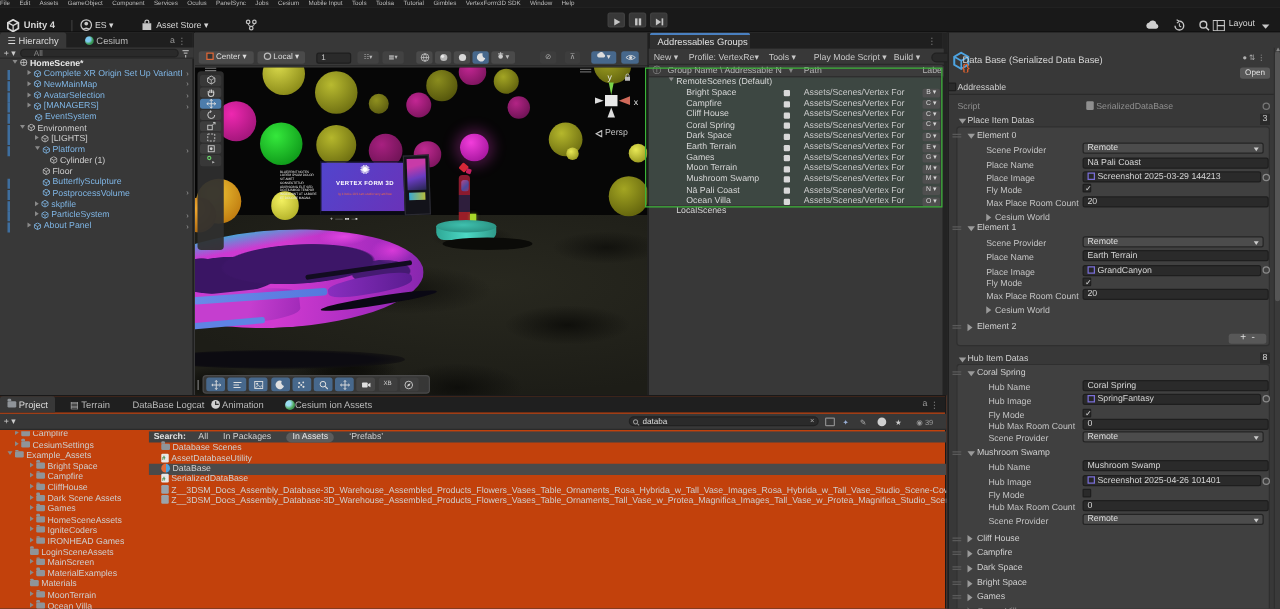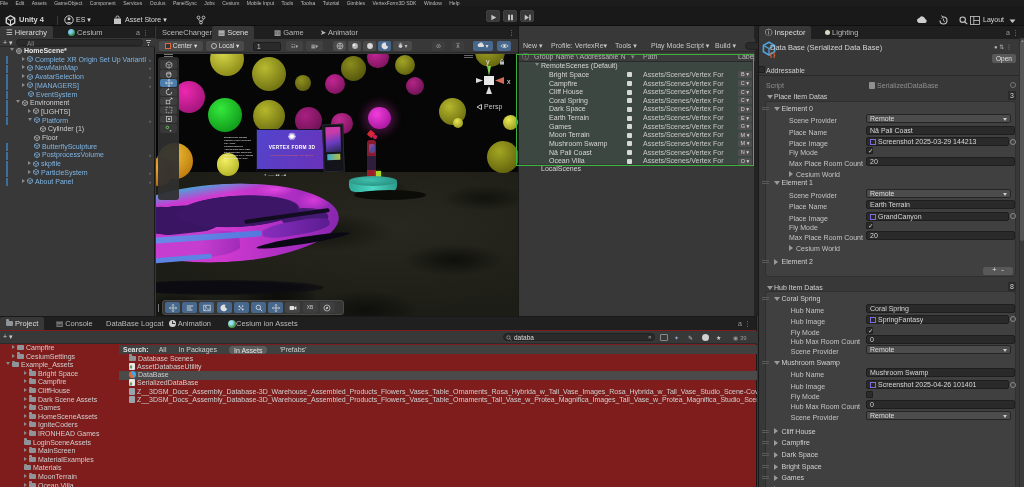--- a/index.html
+++ b/index.html
@@ -40,21 +40,21 @@
 
 #insp{left:758px;top:26px;width:266px;height:461px;background:#383838;border-left:1px solid #191919;}
 .irow{position:absolute;font-size:7px;line-height:9px;height:9px;color:#c8c8c8;white-space:nowrap;}
 .ifield{position:absolute;background:#2a2a2a;border:1px solid #1e1e1e;border-radius:2px;font-size:7px;color:#d4d4d4;line-height:8px;padding-left:3px;height:9px;}
 .idrop{position:absolute;background:#4c4c4c;border:1px solid #242424;border-radius:2px;font-size:7px;color:#dedede;line-height:8px;padding-left:3px;height:9px;}
 .idrop:after{content:"";position:absolute;right:3px;top:3px;border-left:2.5px solid transparent;border-right:2.5px solid transparent;border-top:3px solid #ccc;}
 .chk{position:absolute;width:7px;height:7px;background:#2a2a2a;border:1px solid #1e1e1e;border-radius:1px;}
 .chk.on:after{content:"\2713";position:absolute;left:1px;top:-1px;font-size:6.5px;color:#d8d8d8;}
 .gbox{position:absolute;background:#404040;border:1px solid #2f2f2f;border-radius:3px;}
 
-#proj{left:0;top:316px;width:757px;height:171px;background:#7f1d1d;border-right:1px solid #191919;border-top:1px solid #191919;}
+#proj{left:0;top:316px;width:757px;height:171px;background:#c2410c;border-right:1px solid #191919;border-top:1px solid #191919;}
 #projbar{position:absolute;left:0;top:14px;width:757px;height:13px;background:#383838;border-bottom:1px solid #2a2a2a;}
 .prow{position:absolute;height:8.6px;font-size:7px;line-height:8.6px;white-space:nowrap;color:#cfcfcf;}
 .fold{display:inline-block;width:7px;height:5px;background:#8f9499;border-radius:1px;margin-right:2px;position:relative;vertical-align:0px;}
 .fold:before{content:"";position:absolute;left:0;top:-1.5px;width:3px;height:1.5px;background:#8f9499;border-radius:1px 1px 0 0;}
 </style></head>
 <body>
 
 <div id="menubar" class="abs"><span>File</span><span>Edit</span><span>Assets</span><span>GameObject</span><span>Component</span><span>Services</span><span>Oculus</span><span>PanelSync</span><span>Jobs</span><span>Cesium</span><span>Mobile Input</span><span>Tools</span><span>Toolsa</span><span>Tutorial</span><span>Gimbles</span><span>VertexForm3D SDK</span><span>Window</span><span>Help</span></div>
 
 <div id="toolbar" class="abs">
@@ -190,27 +190,20 @@
             <path d="M0.8 3 5 5.4 9.2 3 M5 5.4 5 9.5" fill="none" stroke="#7fb5e4" stroke-width="1"></path>
           </svg><span class="nm">ParticleSystem</span></span><div class="rarr">›</div></div>
 <div class="hrow" style="top:130.5px;"><div class="blbar" style="top:0.5px;"></div><span style="padding-left:22px;" class="pfb"><span class="tri"></span><svg class="cube" viewBox="0 0 10 10">
             <path d="M5 0.5 9.2 3 9.2 7 5 9.5 0.8 7 0.8 3Z" fill="none" stroke="#7fb5e4" stroke-width="1.2"></path>
             <path d="M0.8 3 5 5.4 9.2 3 M5 5.4 5 9.5" fill="none" stroke="#7fb5e4" stroke-width="1"></path>
           </svg><span class="nm">About Panel</span></span><div class="rarr">›</div></div>
     </div>
 </div>
 
 <div id="scene" class="abs">
-  <div class="tabbar">
-    <div class="tab" style="left:0;">SceneChanger</div>
-    <div class="tab active" style="left:56px;">▦ Scene</div>
-    <div class="tab" style="left:112px;">▩ Game</div>
-    <div class="tab" style="left:158px;">➤ Animator</div>
-    <div class="abs dots" style="left:352px;top:3px;">⋮</div>
-  </div>
   <div id="scenetools">
       <div class="stbtn" style="left:3px;width:44px;background:#4a4a4a;font-size:6.5px;color:#ddd;"><span style="display:inline-block;width:6px;height:6px;border:1px solid #e06a3a;background:#333;vertical-align:-1px;margin-right:2px;"></span>Center ▾</div>
 <div class="stbtn" style="left:50px;width:38px;background:#4a4a4a;font-size:6.5px;color:#ddd;"><span style="display:inline-block;width:6px;height:6px;border-radius:50%;border:1px solid #bbb;vertical-align:-1px;margin-right:2px;"></span>Local ▾</div>
 <div class="abs" style="left:97px;top:3px;width:28px;height:9px;background:#2a2a2a;border:1px solid #1e1e1e;border-radius:2px;color:#ccc;font-size:6.5px;padding-left:3px;line-height:8px;">1</div>
 <div class="stbtn" style="left:130px;width:17px;background:#424242;font-size:5px;color:#bbb;">☷▾</div>
 <div class="stbtn" style="left:150px;width:17px;background:#424242;font-size:5px;color:#bbb;">▦▾</div>
 <div class="stbtn" style="left:177px;width:13px;background:#4a4a4a;"><svg width="8" height="8" viewBox="0 0 10 10" style="margin-top:1px;">
           <circle cx="5" cy="5" r="3.8" fill="none" stroke="#ccc" stroke-width="0.8"></circle>
           <path d="M1.2 5 H8.8 M5 1.2 A6 6 0 0 0 5 8.8 M5 1.2 A6 6 0 0 1 5 8.8" fill="none" stroke="#ccc" stroke-width="0.7"></path>
         </svg></div>
@@ -416,21 +409,21 @@
           <path d="M6.8 3.2 L5.8 5.8 L3.2 6.8 L4.2 4.2Z" fill="#cfcfcf"></path>
         </svg>
       </div>
 <div class="abs" style="left:2px;top:250px;width:1px;height:8px;background:#777;"></div>
     </div>
 </div>
 
 <div id="proj" class="abs">
   <div class="tabbar">
     <div class="tab active" style="left:0;"><span class="fold" style="vertical-align:0.5px;"></span>Project</div>
-    <div class="tab" style="left:50px;">▤ Console</div>
+    <div class="tab" style="left:50px;">▤ Terrain</div>
     <div class="tab" style="left:100px;">DataBase Logcat</div>
     <div class="tab" style="left:163px;"><span style="display:inline-block;width:7px;height:7px;border-radius:50%;background:#d0d0d0;vertical-align:-1px;position:relative;"><span style="position:absolute;left:3px;top:1px;width:1px;height:3px;background:#333;"></span><span style="position:absolute;left:3px;top:3px;width:2.5px;height:1px;background:#333;"></span></span> Animation</div>
     <div class="tab" style="left:222px;"><span style="display:inline-block;width:8px;height:8px;border-radius:50%;background:radial-gradient(circle at 35% 35%,#9adcf2 25%,#4aa24e 60%,#2a6a8a);vertical-align:-1.5px;"></span>Cesium ion Assets</div>
     <div class="abs dots" style="right:14px;top:3px;">a</div>
     <div class="abs dots" style="right:5px;top:3px;">⋮</div>
   </div>
   <div id="projbar">
     <div class="abs" style="left:3px;top:2px;font-size:7px;color:#ccc;">+ ▾</div>
     <div class="srch" style="left:503px;top:2px;width:152px;height:8px;color:#ddd;">databa</div>
  <svg class="abs" style="left:506px;top:4px;" width="6" height="6" viewBox="0 0 9 9">
@@ -469,20 +462,24 @@
 <div class="prow" style="top:9.5px;left:0;width:638px;"><span style="padding-left:10px;"><span class="fold"></span>Database Scenes</span></div>
 <div class="prow" style="top:17.8px;left:0;width:638px;"><span style="padding-left:10px;"><span style="display:inline-block;width:6px;height:7px;background:#e8e8e8;border-radius:1px;margin-right:2px;position:relative;vertical-align:-1px;"><span style="position:absolute;left:0.5px;top:0.5px;font-size:5px;color:#2d7a2d;font-weight:bold;">#</span></span>AssetDatabaseUtility</span></div>
 <div class="prow" style="top:26.1px;left:0;width:638px;background:#4a4a4a;"><span style="padding-left:10px;"><span style="display:inline-block;width:7px;height:7px;border-radius:50%;background:conic-gradient(#4da3e0 0 50%,#e06a3a 0 100%);margin-right:2px;vertical-align:-1px;"></span>DataBase</span></div>
 <div class="prow" style="top:34.4px;left:0;width:638px;"><span style="padding-left:10px;"><span style="display:inline-block;width:6px;height:7px;background:#e8e8e8;border-radius:1px;margin-right:2px;position:relative;vertical-align:-1px;"><span style="position:absolute;left:0.5px;top:0.5px;font-size:5px;color:#2d7a2d;font-weight:bold;">#</span></span>SerializedDataBase</span></div>
 <div class="prow" style="top:42.7px;left:0;width:638px;"><span style="padding-left:10px;"><span style="display:inline-block;width:6px;height:7px;background:#9aa3ab;border-radius:1px;margin-right:2px;vertical-align:-1px;"></span>Z__3DSM_Docs_Assembly_Database-3D_Warehouse_Assembled_Products_Flowers_Vases_Table_Ornaments_Rosa_Hybrida_w_Tall_Vase_Images_Rosa_Hybrida_w_Tall_Vase_Studio_Scene-Cover</span></div>
 <div class="prow" style="top:51.0px;left:0;width:638px;"><span style="padding-left:10px;"><span style="display:inline-block;width:6px;height:7px;background:#9aa3ab;border-radius:1px;margin-right:2px;vertical-align:-1px;"></span>Z__3DSM_Docs_Assembly_Database-3D_Warehouse_Assembled_Products_Flowers_Vases_Table_Ornaments_Tall_Vase_w_Protea_Magnifica_Images_Tall_Vase_w_Protea_Magnifica_Studio_Scene_Cover</span></div>
     </div>
 </div>
 
 <div id="addr" class="abs">
+  <div class="tabbar">
+    <div class="tab active" style="left:1px;width:80px;background:#303030;border-top:2px solid #4a80c0;line-height:11px;color:#e0e0e0;">Addressables Groups</div>
+    <div class="abs dots" style="right:5px;top:3px;">⋮</div>
+  </div>
   <div class="abs" style="left:0;top:13px;width:236px;height:13px;background:#383838;border-bottom:1px solid #2a2a2a;font-size:7px;">
     <span class="abs" style="left:4px;top:3px;">New ▾</span>
     <span class="abs" style="left:32px;top:3px;">Profile: VertexRe▾</span>
     <span class="abs" style="left:96px;top:3px;">Tools ▾</span>
     <span class="abs" style="left:132px;top:3px;">Play Mode Script ▾</span>
     <span class="abs" style="left:196px;top:3px;">Build ▾</span>
       <span class="srch" style="left:226px;top:2.5px;width:28px;height:8px;"></span>
   </div>
   <div id="addrbody" class="abs" style="left:0;top:26px;width:236px;height:264px;">
       <div class="arow" style="top:1px;left:0;width:236px;height:8.6px;color:#b4b4b4;background:#3c3c3c;border-bottom:1px solid #2a2a2a;"><span style="padding-left:3px;color:#9a9a9a;">ⓘ</span><span style="padding-left:5px;">Group Name \ Addressable N</span><span style="position:absolute;left:112px;color:#888;">▾</span><span style="position:absolute;left:124px;">Path</span><span style="position:absolute;left:219px;">Labe</span></div>
@@ -498,26 +495,20 @@
 <div class="arow" style="top:79.34px;"><span style="padding-left:30px;">Moon Terrain</span><span style="position:absolute;left:108px;top:1.5px;width:5px;height:5px;background:#d8d8d8;border-radius:1px;"></span><span style="position:absolute;left:124px;color:#c9c9c9;">Assets/Scenes/Vertex For</span><span style="position:absolute;left:219px;top:0.5px;width:14px;height:7px;background:#4f4f4f;border-radius:1.5px;font-size:5.5px;line-height:7px;text-align:center;">M ▾</span></div>
 <div class="arow" style="top:87.97px;"><span style="padding-left:30px;">Mushroom Swamp</span><span style="position:absolute;left:108px;top:1.5px;width:5px;height:5px;background:#d8d8d8;border-radius:1px;"></span><span style="position:absolute;left:124px;color:#c9c9c9;">Assets/Scenes/Vertex For</span><span style="position:absolute;left:219px;top:0.5px;width:14px;height:7px;background:#4f4f4f;border-radius:1.5px;font-size:5.5px;line-height:7px;text-align:center;">M ▾</span></div>
 <div class="arow" style="top:96.60px;"><span style="padding-left:30px;">Nā Pali Coast</span><span style="position:absolute;left:108px;top:1.5px;width:5px;height:5px;background:#d8d8d8;border-radius:1px;"></span><span style="position:absolute;left:124px;color:#c9c9c9;">Assets/Scenes/Vertex For</span><span style="position:absolute;left:219px;top:0.5px;width:14px;height:7px;background:#4f4f4f;border-radius:1.5px;font-size:5.5px;line-height:7px;text-align:center;">N ▾</span></div>
 <div class="arow" style="top:105.23px;"><span style="padding-left:30px;">Ocean Villa</span><span style="position:absolute;left:108px;top:1.5px;width:5px;height:5px;background:#d8d8d8;border-radius:1px;"></span><span style="position:absolute;left:124px;color:#c9c9c9;">Assets/Scenes/Vertex For</span><span style="position:absolute;left:219px;top:0.5px;width:14px;height:7px;background:#4f4f4f;border-radius:1.5px;font-size:5.5px;line-height:7px;text-align:center;">O ▾</span></div>
 <div class="arow" style="top:113.4px;"><span style="padding-left:22px;">LocalScenes</span></div>
 <div class="abs" style="left:-3px;top:1.5px;width:237.5px;height:112px;border:1.5px solid #3cb43a;"></div>
     </div>
 </div>
 
 <div id="insp" class="abs">
-  <div class="tabbar">
-    <div class="tab active" style="left:0;">ⓘ Inspector</div>
-    <div class="tab" style="left:60px;"><span style="display:inline-block;width:5px;height:5px;border-radius:50%;background:#d8d8c0;vertical-align:0px;"></span> Lighting</div>
-    <div class="abs dots" style="right:14px;top:3px;">a</div>
-    <div class="abs dots" style="right:5px;top:3px;">⋮</div>
-  </div>
   <div id="inspbody" class="abs" style="left:0;top:12px;width:266px;height:449px;overflow:hidden;">
       <svg class="abs" style="left:3px;top:3px;" width="16" height="17" viewBox="0 0 16 17">
         <path d="M7 1.2 12.6 4.4 12.6 10.8 7 14 1.4 10.8 1.4 4.4Z" fill="none" stroke="#4da3e0" stroke-width="1.6"></path>
         <path d="M1.4 4.4 7 7.6 12.6 4.4 M7 7.6 7 14" fill="none" stroke="#4da3e0" stroke-width="1.3"></path>
         <text x="7.5" y="16" font-size="8" fill="#e0622e" font-weight="bold">{}</text>
       </svg>
 <div class="irow" style="left:11px;top:5px;color:#d4d4d4;font-size:7.5px;">Data Base (Serialized Data Base)</div>
 <div class="irow" style="left:235px;top:5px;color:#b0b0b0;font-size:6px;">● ⇅ ⋮</div>
 <div class="abs" style="left:233px;top:15.5px;width:24px;height:9px;background:#585858;border-radius:2px;font-size:6.5px;color:#e4e4e4;text-align:center;line-height:9px;">Open</div>
 <div class="chk" style="left:-1px;top:28px;"></div>

